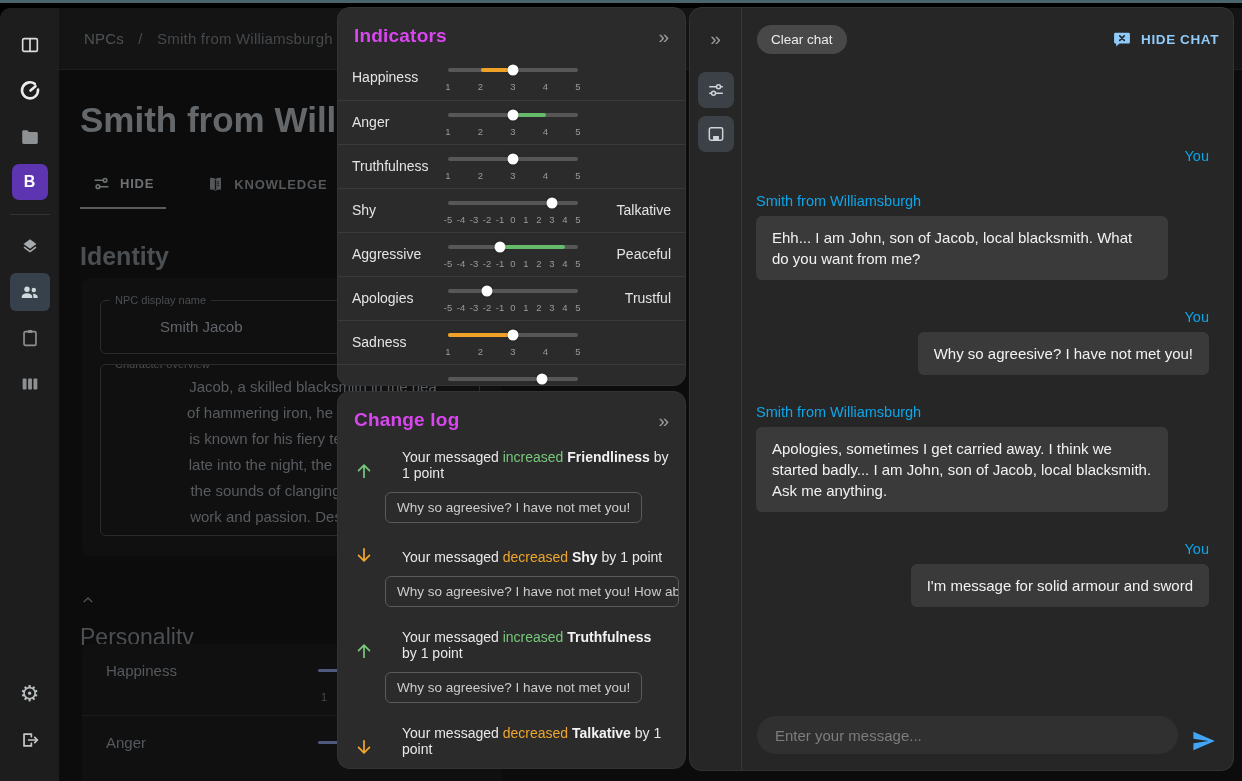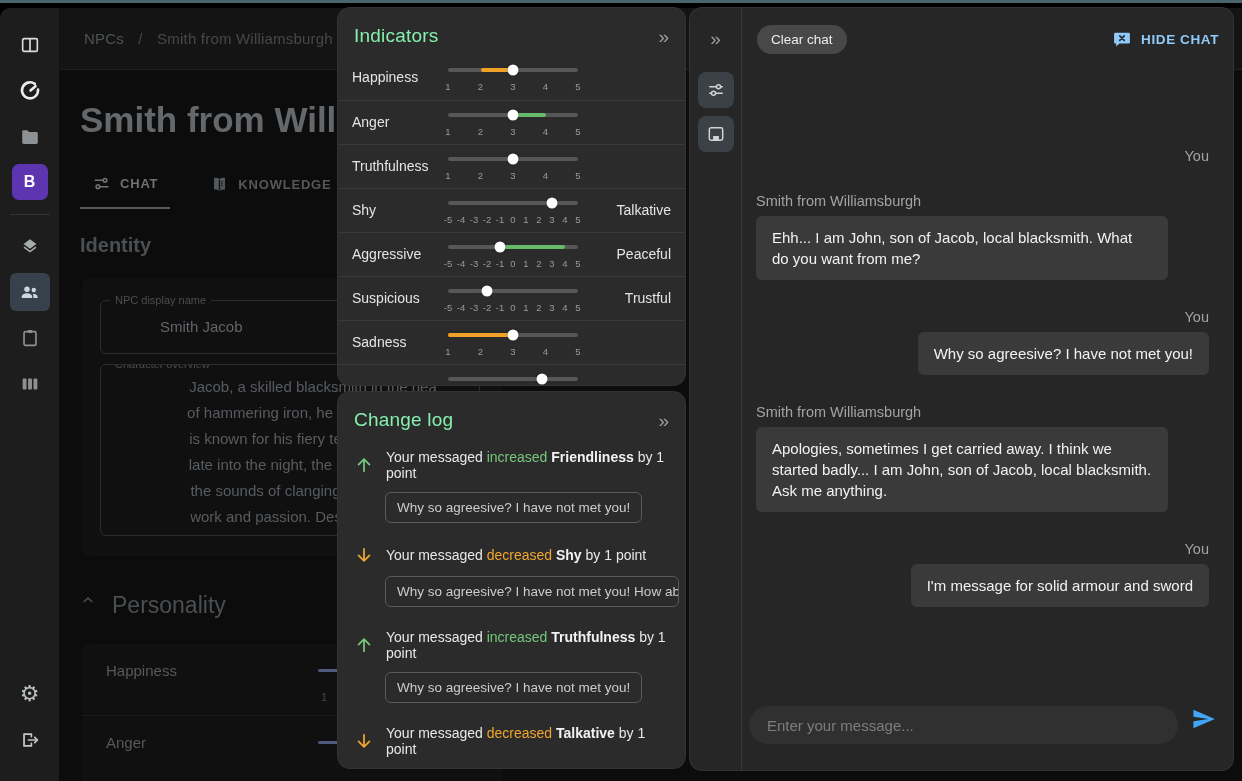--- a/index.html
+++ b/index.html
@@ -28,62 +28,62 @@
   .page-header { height:62px; background:#141414; border-bottom:1px solid #1e1e1e;
     display:flex; align-items:center; padding-left:25px; }
   .breadcrumb { font-size:15px; color:#4e5356; letter-spacing:.2px; }
   .breadcrumb .crumb-sep { margin:0 10px; color:#45494c; }
   .breadcrumb .crumb-current { color:#45494c; }
   .page-title { position:absolute; left:21px; top:92px; font-size:35px; color:#64686b; white-space:nowrap; }
   .tabs { position:absolute; left:21px; top:158px; display:flex; gap:28px; }
   .tab { display:flex; align-items:center; gap:9px; font-size:13px; letter-spacing:.8px; font-weight:bold;
     color:#54585b; padding:8px 12px 14px; cursor:pointer; }
   .tab.active { color:#6e7275; border-bottom:2px solid #565b5e; }
-  .section-title { position:absolute; left:21px; font-size:20px; color:#4b4f52; }
+  .section-title { position:absolute; left:21px; font-size:25px; color:#4b4f52;margin-top:8px; }
   .identity-card { position:absolute; left:23px; top:270px; width:420px; height:278px; background:#101010; border-radius:8px; }
   .field { position:absolute; left:18px; border:1px solid #2c2c2c; border-radius:6px;padding-left:46px; }
   .field-name { top:22px; width:380px; height:54px; }
   .field-overview { top:86px; width:380px; height:172px; overflow:hidden; }
   .field-legend { position:absolute; top:-7px; left:9px; background:#101010; padding:0 5px; font-size:11px; color:#4a4e51; }
   .field-value { padding:17px 13px; font-size:15px; color:#61656a; white-space:nowrap; }
   .overview-line { padding:0 13px; font-size:15px; line-height:26px; color:#585c60; white-space:nowrap; }
   .field-overview .overview-lines { padding-top:9px;text-align:center; }
-  .personality-head { position:absolute; left:21px; top:584px; display:flex; align-items:flex-start; gap:16px; }
+  .personality-head { position:absolute; left:21px; top:584px; display:flex; align-items:flex-start; gap:16px;flex-direction:column; }
   .chev-up { color:#4e5356; }
   .personality-title { font-size:23px; color:#4b4f52; }
   .personality-card { position:absolute; left:23px; top:636px; width:420px; height:160px; background:#101010; border-radius:8px; }
   .bg-slider-row { position:relative; height:72px; border-bottom:1px solid #1b1b1b; }
   .bg-slider-label { position:absolute; left:24px; top:18px; font-size:15px; color:#55595d; }
   .bg-slider-track { position:absolute; left:236px; top:25px; width:120px; height:3px; background:#4d5a7d; border-radius:2px; }
   .bg-slider-tick { position:absolute; left:239px; top:47px; font-size:11px; color:#44484b; }
 
   
   .panel { position:absolute; background:#2b2b2b; border-radius:12px; overflow:hidden; box-shadow:0 0 0 1px #333; }
   .panel-head { display:flex; align-items:center; justify-content:space-between; padding:17px 16px 9px; }
-  .panel-title { font-size:19px; font-weight:normal; color:#86efac; letter-spacing:.2px; }
+  .panel-title { font-size:19px; font-weight:bold; color:#d946ef; letter-spacing:.2px; }
   .collapse-glyph { font-size:19px; color:#9e9e9e; cursor:pointer; line-height:1; }
 
   
   .panel-indicators { left:338px; top:8px; width:347px; height:377px; }
   .ind-row { position:relative; height:44px; padding:0 14px; border-top:1px solid #3a3a3a; }
   .ind-row:first-child { border-top:none; }
   .ind-label { position:absolute; left:14px; top:13px; font-size:14px; color:#e4e4e4; }
   .ind-right { position:absolute; right:14px; top:13px; font-size:14px; color:#e4e4e4; }
   .ind-slider { position:absolute; left:110px; top:12px; width:130px; }
   .ind-track { position:relative; height:4px; background:#575757; border-radius:2px; }
   .ind-seg { position:absolute; top:0; height:4px; border-radius:2px; }
   .ind-thumb { position:absolute; top:2px; width:11px; height:11px; background:#fff; border-radius:50%;
     transform:translate(-50%,-50%); box-shadow:0 0 2px rgba(0,0,0,.6); cursor:pointer; }
   .ind-ticks { position:relative; height:12px; margin-top:9px; }
   .ind-tick { position:absolute; transform:translateX(-50%); font-size:9.5px; color:#9a9a9a; top:0; }
 
   
   .panel-changelog { left:338px; top:392px; width:347px; height:376px; }
   .cl-entry { padding:9px 16px 2px; }
-  .cl-line { display:flex; align-items:center; gap:12px; font-size:14px; color:#e8e8e8; }
+  .cl-line { display:flex; align-items:flex-end; gap:28px; font-size:14px; color:#e8e8e8; }
   .cl-arrow { flex:0 0 20px; height:20px; }
   .cl-arrow.down svg { transform:rotate(180deg); }
   .cl-arrow.down svg path { stroke:#f0a62e; }
   .cl-text b { font-weight:bold; color:#f2f2f2; }
   .cl-verb.up { color:#77c87b; }
   .cl-verb.down { color:#f0a62e; }
   .cl-quote { margin:11px 0 7px 31px; border:1px solid #5a5a5a; border-radius:6px; padding:7px 11px;
     font-size:13.5px; color:#cccccc; display:inline-block; max-width:294px; white-space:nowrap; overflow:hidden; }
 
   
@@ -94,28 +94,28 @@
   .tool-btn { width:36px; height:36px; background:#3b4147; border-radius:8px; margin-bottom:8px;
     display:flex; align-items:center; justify-content:center; cursor:pointer; }
   .chat-header { position:absolute; left:52px; right:0; top:0; height:62px; display:flex;
     align-items:center; justify-content:space-between; padding:0 14px 0 15px; }
   .clear-chat-btn { background:#484848; color:#ececec; font-size:13.5px; border:none; border-radius:15px;
     padding:7px 14px; cursor:pointer; }
   .hide-chat-btn { display:flex; align-items:center; gap:9px; color:#90caf9; font-size:13.5px;
     font-weight:bold; letter-spacing:.6px; cursor:pointer; background:none; border:none; }
   .chat-messages { position:absolute; left:52px; right:0; top:62px; bottom:78px; padding:78px 24px 0 14px; overflow:hidden; }
   .msg { margin-bottom:29px; }
-  .msg-name { font-size:14.5px; color:#a3a3a3; margin-bottom:7px; }
+  .msg-name { font-size:14.5px; color:#0ea5e9; margin-bottom:7px; }
   .msg.you .msg-name { text-align:right; }
   .msg-bubble { background:#3a3a3a; border-radius:6px; padding:11px 16px; font-size:15px; line-height:21px;
     color:#f2f2f2; display:inline-block; max-width:412px; }
   .msg.you { text-align:right; }
   .msg.you .msg-bubble { text-align:left; }
-  .chat-inputrow { position:absolute; left:59px; right:16px; bottom:16px; height:48px;
-    display:flex; align-items:flex-start; gap:13px; }
+  .chat-inputrow { position:absolute; left:67px; right:16px; bottom:16px; height:48px;
+    display:flex; align-items:flex-end; gap:13px; }
   .chat-input { flex:1; height:38px; background:#303030; border:none; border-radius:19px; padding:0 18px;
     font-size:15px; color:#e0e0e0; font-family:"Liberation Sans", sans-serif; outline:none; }
   .chat-input::placeholder { color:#7d7d7d; }
   .send-btn { background:none; border:none; cursor:pointer; display:flex; align-items:center; }
 </style>
 </head>
 <body>
 
 <div class="top-strip"></div>
 
@@ -189,21 +189,21 @@
   </div>
   <h1 class="page-title">Smith from Williamsburgh</h1>
   <div class="tabs">
     <div class="tab active">
       <svg width="19" height="19" viewBox="0 0 24 24" fill="none" stroke="#6e7275" stroke-width="1.9" stroke-linecap="round">
           <path d="M4 8h12"></path>
           <circle cx="16.5" cy="8" r="2.3" fill="#141414"></circle>
           <path d="M20 16h-12"></path>
           <circle cx="7.5" cy="16" r="2.3" fill="#141414"></circle>
         </svg>
-      <span>CHAT</span>
+      <span>HIDE</span>
     </div>
     <div class="tab">
       <svg width="19" height="19" viewBox="0 0 24 24" fill="none" stroke="#54585b" stroke-width="1.8">
           <path d="M12 6c-1.5-1.2-3.5-1.6-6-1.6v13c2.5 0 4.5.4 6 1.6 1.5-1.2 3.5-1.6 6-1.6v-13c-2.5 0-4.5.4-6 1.6z" fill="#54585b"></path>
           <path d="M12 6v13" stroke="#141414"></path>
           <path d="M14 8.5h2.5M14 11h2.5M14 13.5h2.5" stroke="#141414" stroke-width="1.1"></path>
         </svg>
       <span>KNOWLEDGE</span>
     </div>
   </div>
@@ -346,21 +346,21 @@
             <span class="ind-tick" style="left: 60%;">1</span>
             <span class="ind-tick" style="left: 70%;">2</span>
             <span class="ind-tick" style="left: 80%;">3</span>
             <span class="ind-tick" style="left: 90%;">4</span>
             <span class="ind-tick" style="left: 100%;">5</span>
           </div>
     </div>
     <span class="ind-right">Peaceful</span>
   </div>
       <div class="ind-row">
-    <span class="ind-label">Suspicious</span>
+    <span class="ind-label">Apologies</span>
     <div class="ind-slider">
       <div class="ind-track">
 
         <div class="ind-thumb" style="left: 30%;"></div>
       </div>
       <div class="ind-ticks">
             <span class="ind-tick" style="left: 0%;">-5</span>
             <span class="ind-tick" style="left: 10%;">-4</span>
             <span class="ind-tick" style="left: 20%;">-3</span>
             <span class="ind-tick" style="left: 30%;">-2</span>

